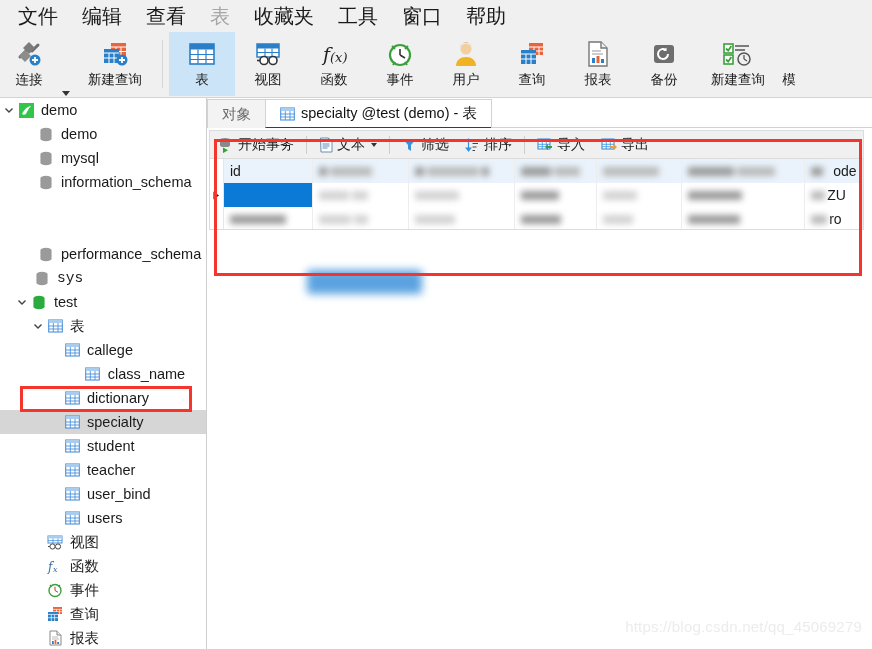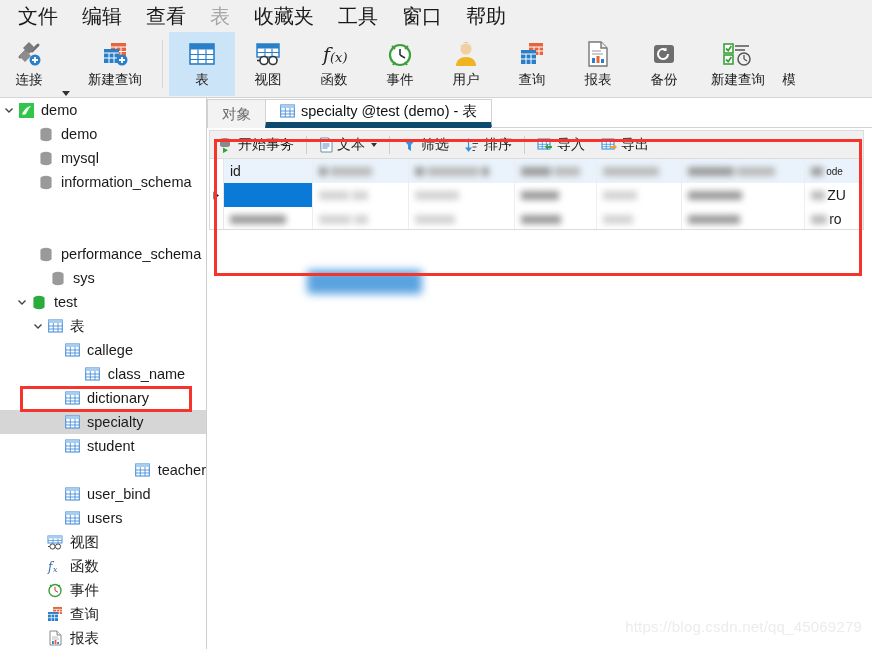--- a/index.html
+++ b/index.html
@@ -72,21 +72,21 @@
   .tabstrip {
     position:absolute; left:0; top:0; width:665px; height:30px;
     background:#ffffff; display:flex; align-items:flex-end;
   }
   .tab {
     height:29px; display:flex; align-items:center; padding:0 14px;
     font-size:14.5px; color:#6b6b6b; background:#f3f3f3;
     border:1px solid #d2d2d2; border-bottom:none; margin-right:-1px;
     white-space:nowrap;
   }
-  .tab.active { background:#ffffff; color:#111; border-bottom:6px solid #0c4a6e; }
+  .tab.active { background:#ffffff; color:#111; border-bottom:1px solid #0c4a6e; }
   .tab .tabico { margin-right:6px; display:flex; }
   .tabfill { flex:1; border-bottom:1px solid #d2d2d2; height:29px; }
 
   
   .gridbar {
     position:absolute; left:2px; top:32px; width:655px; height:28px;
     background:#f0f0f0; border:1px solid #dcdcdc; border-bottom:none;
     display:flex; align-items:center;
   }
   .gb-btn { height:26px; display:flex; align-items:center; padding:0 8px; font-size:14px; color:#1a1a1a; white-space:nowrap; }
@@ -388,21 +388,21 @@
               <rect x="1.5" y="6" width="11" height="3"></rect>
               <ellipse cx="7" cy="9" rx="5.5" ry="2.2"></ellipse>
               <rect x="1.5" y="9" width="11" height="3"></rect>
               <ellipse cx="7" cy="12" rx="5.5" ry="2.2"></ellipse>
             </g>
           </svg>
       </span>
       <span class="tree-label">performance_schema</span>
     </div>
 
-    <div class="tree-row" style="padding-left:34px;">
+    <div class="tree-row" style="padding-left:18px;font-family:Liberation Mono, monospace;">
       <span class="twisty"></span>
       <span class="tree-icon">
         <svg width="14" height="15" viewBox="0 0 14 15">
             <g fill="#9a9a9a">
               <ellipse cx="7" cy="3" rx="5.5" ry="2.2"></ellipse>
               <rect x="1.5" y="3" width="11" height="3"></rect>
               <ellipse cx="7" cy="6" rx="5.5" ry="2.2"></ellipse>
               <rect x="1.5" y="6" width="11" height="3"></rect>
               <ellipse cx="7" cy="9" rx="5.5" ry="2.2"></ellipse>
               <rect x="1.5" y="9" width="11" height="3"></rect>
@@ -506,21 +506,21 @@
         <svg width="15" height="14" viewBox="0 0 15 14">
             <rect x="0.7" y="1" width="13.6" height="12" fill="#fff" stroke="#4a90d9" stroke-width="1.1"></rect>
             <rect x="0.7" y="1" width="13.6" height="3" fill="#a8cdee"></rect>
             <g stroke="#4a90d9" stroke-width=".9">
               <path d="M5.3 4v9M10 4v9M0.7 7h13.6M0.7 10h13.6"></path>
             </g>
           </svg>
       </span>
       <span class="tree-label">student</span>
     </div>
-    <div class="tree-row" style="padding-left:62px;justify-content:flex-end;">
+    <div class="tree-row" style="padding-left:62px;">
       <span class="tree-icon">
         <svg width="15" height="14" viewBox="0 0 15 14">
             <rect x="0.7" y="1" width="13.6" height="12" fill="#fff" stroke="#4a90d9" stroke-width="1.1"></rect>
             <rect x="0.7" y="1" width="13.6" height="3" fill="#a8cdee"></rect>
             <g stroke="#4a90d9" stroke-width=".9">
               <path d="M5.3 4v9M10 4v9M0.7 7h13.6M0.7 10h13.6"></path>
             </g>
           </svg>
       </span>
       <span class="tree-label">teacher</span>
@@ -765,21 +765,21 @@
         <div class="grid-cell hdr-cell" style="width:128px;">
           <span class="blobwrap blurred">
             <i class="blk dk" style="width:46px"></i>
               <i class="blk" style="width:38px"></i>
           </span>
         </div>
         <div class="grid-cell hdr-cell" style="width:60px;">
           <span class="blobwrap blurred">
             <i class="blk dk" style="width:12px"></i>
           </span>
-          <span style="font-size:10px;color:#1a1a1a;margin-left:3px;">ode</span>
+          <span style="font-size:14px;color:#1a1a1a;margin-left:10px;">ode</span>
         </div>
       </div>
 
       <div class="grid-row">
         <div class="rowmark">
           <svg width="7" height="9" viewBox="0 0 7 9">
               <path d="M0.5 0.5L6 4.5 0.5 8.5z" fill="#111"></path>
             </svg>
         </div>
         <div class="grid-cell sel-cell" style="width:92px;"></div>

